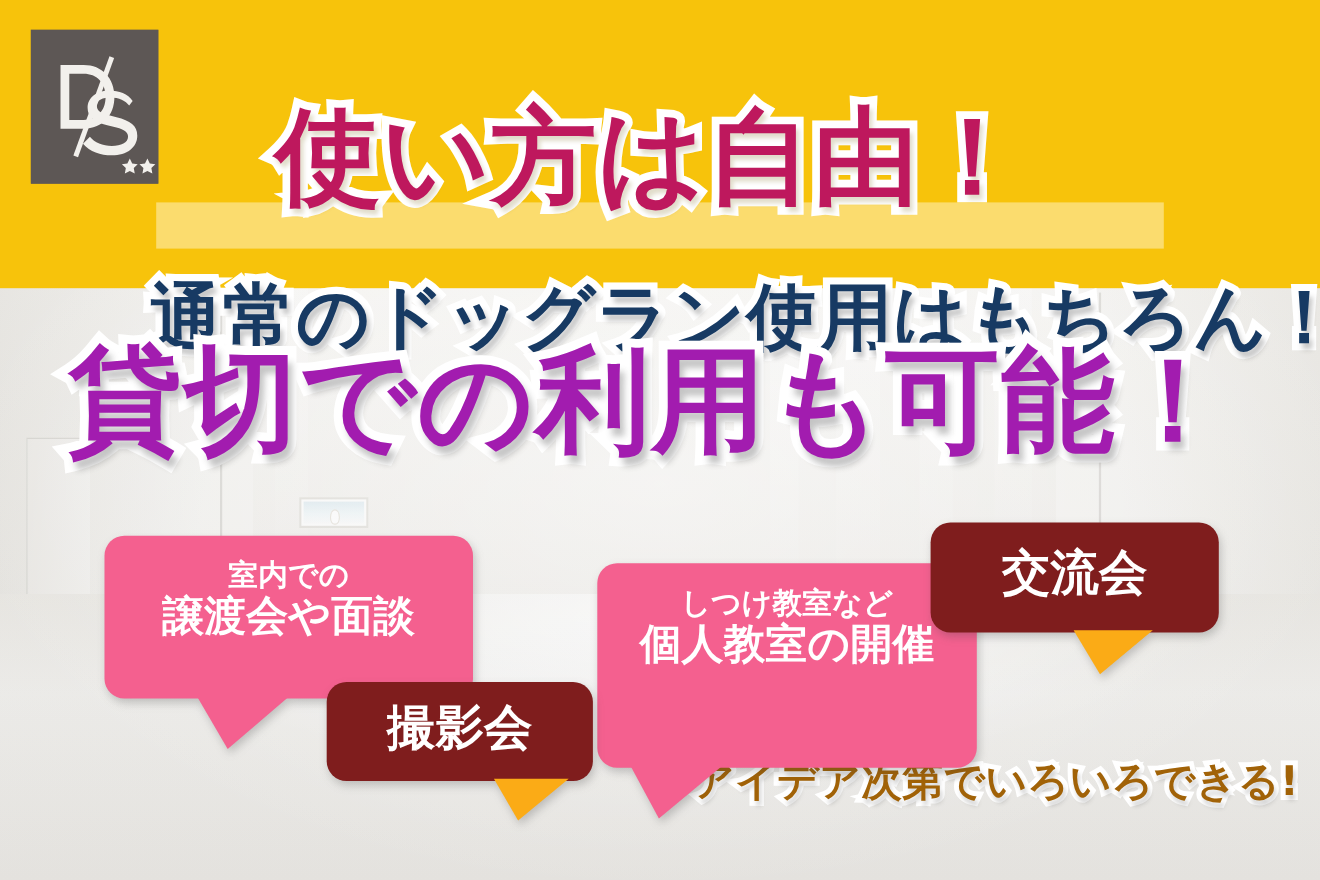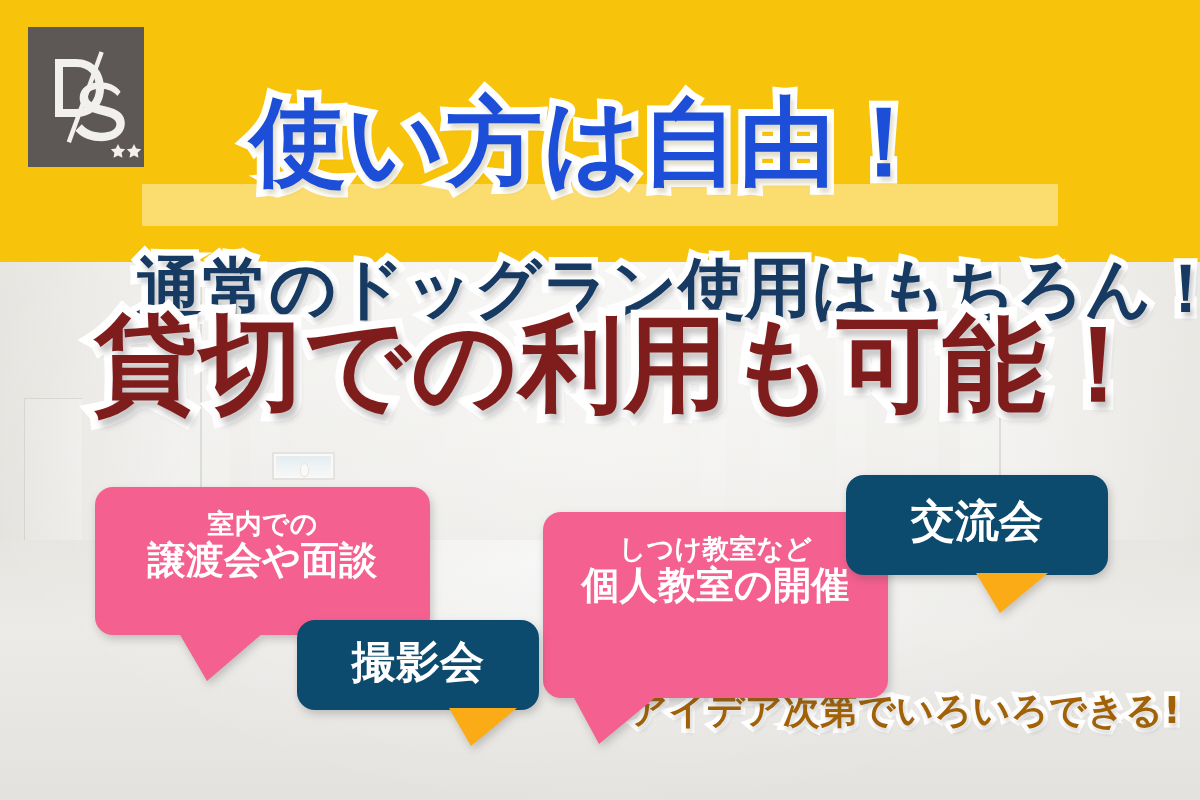--- a/index.html
+++ b/index.html
@@ -73,52 +73,51 @@
          background:#5d5755; display:block; }
   .logo svg{ display:block; }
 
   
   .jp{ font-family:"DejaVu Sans","Liberation Sans",sans-serif; font-weight:bold;
        white-space:nowrap; letter-spacing:.01em; }
 
   
   .headline{
     position:absolute; left:250px; top:94px;
-    font-size:96px; line-height:1; color:#1d4ed8;
+    font-size:96px; line-height:1; color:#be185d;
     -webkit-text-stroke:14px #ffffff; paint-order:stroke fill;
     text-shadow:3px 5px 4px rgba(120,100,20,.22);
   }
 
   
   .line2{
     position:absolute; left:136px; top:256px;
     font-size:66px; line-height:1; color:#173a63;
     -webkit-text-stroke:13px #ffffff; paint-order:stroke fill;
     text-shadow:3px 5px 5px rgba(70,70,70,.30);
   }
 
   
   .line3{
     position:absolute; left:62px; top:312px;
-    font-size:104px; line-height:1; color:#7f1d1d;
+    font-size:104px; line-height:1; color:#a21caf;
     -webkit-text-stroke:16px #ffffff; paint-order:stroke fill;
     text-shadow:4px 7px 6px rgba(70,70,70,.32);
-    margin-left:32px;
   }
 
   
   .bubble{ position:absolute; border-radius:18px; color:#fff; text-align:center;
            filter:drop-shadow(2px 4px 4px rgba(60,60,60,.26)); }
   .bubble .sm{ display:block; font-size:27px; line-height:1.12; }
   .bubble .lg{ display:block; font-size:38px; line-height:1.14; }
   .bubble .solo{ display:block; font-size:44px; line-height:1; }
   .tail{ position:absolute; width:0; height:0; }
 
   .bubble-pink{ background:#f4608f; }
-  .bubble-orange{ background:#0c4a6e; }
+  .bubble-orange{ background:#7f1d1d; }
 
   
   #b1{ left:95px; top:487px; width:335px; height:148px; padding-top:22px; }
   #b1 .tail{ left:84px; bottom:-46px;
       border-left:28px solid transparent; border-right:56px solid transparent;
       border-top:48px solid #f4608f; }
 
   
   #b2{ left:297px; top:620px; width:242px; height:90px;
        padding-top:20px; z-index:4; }

